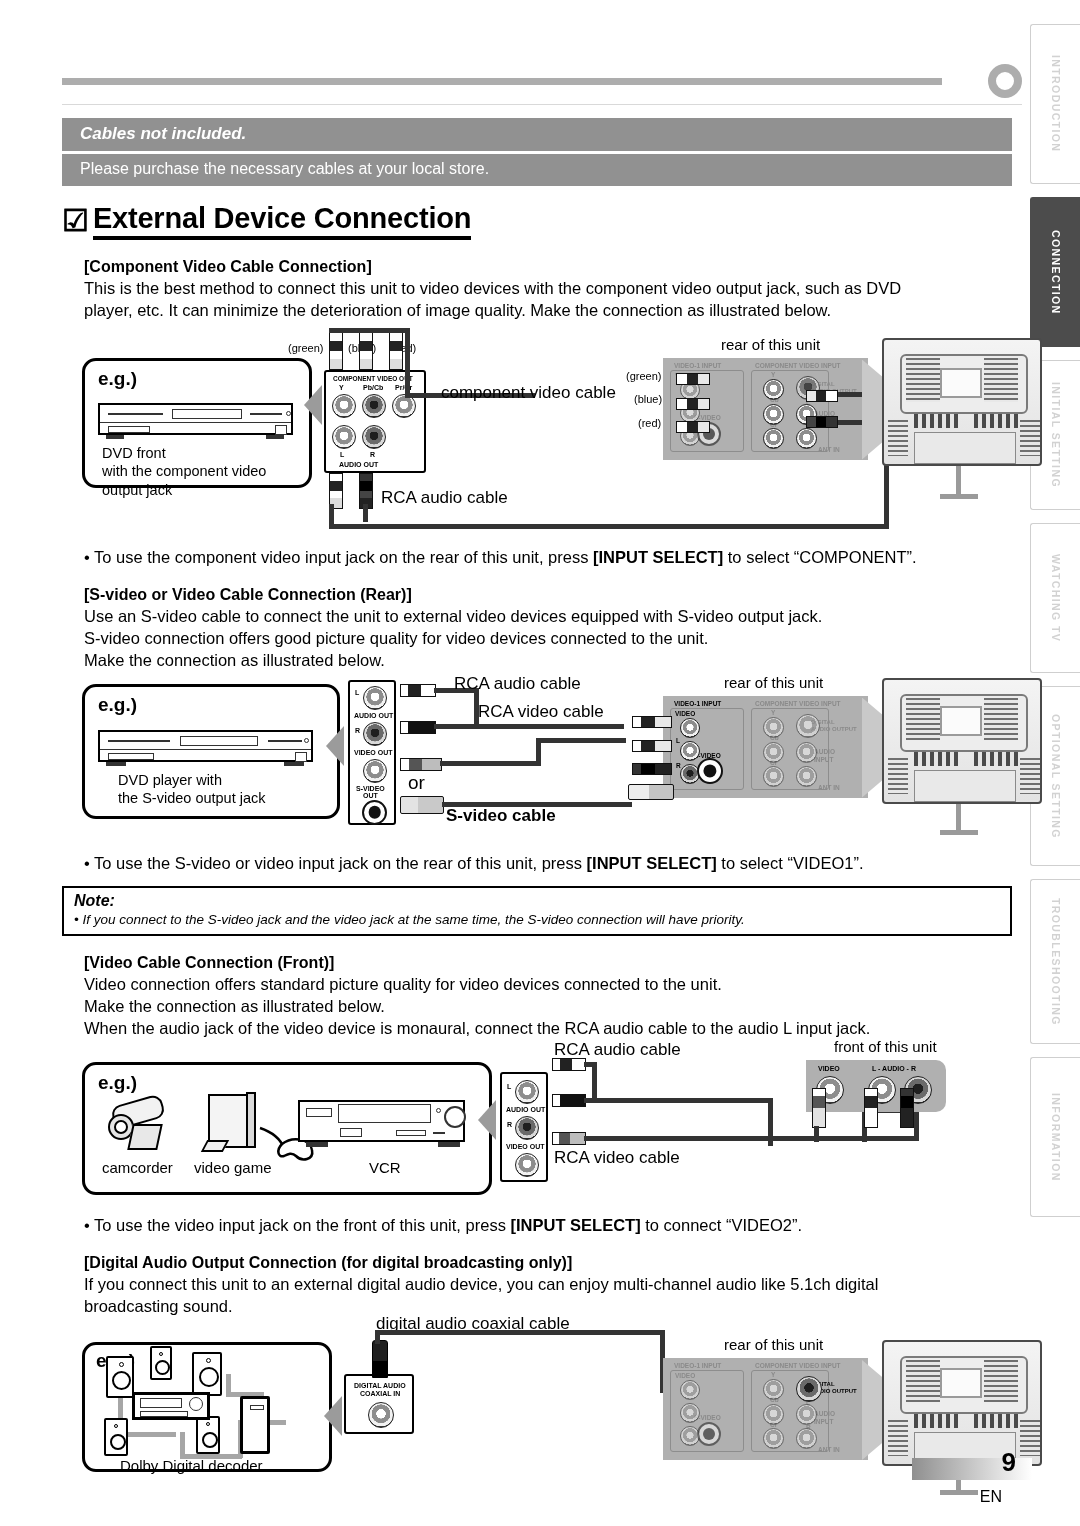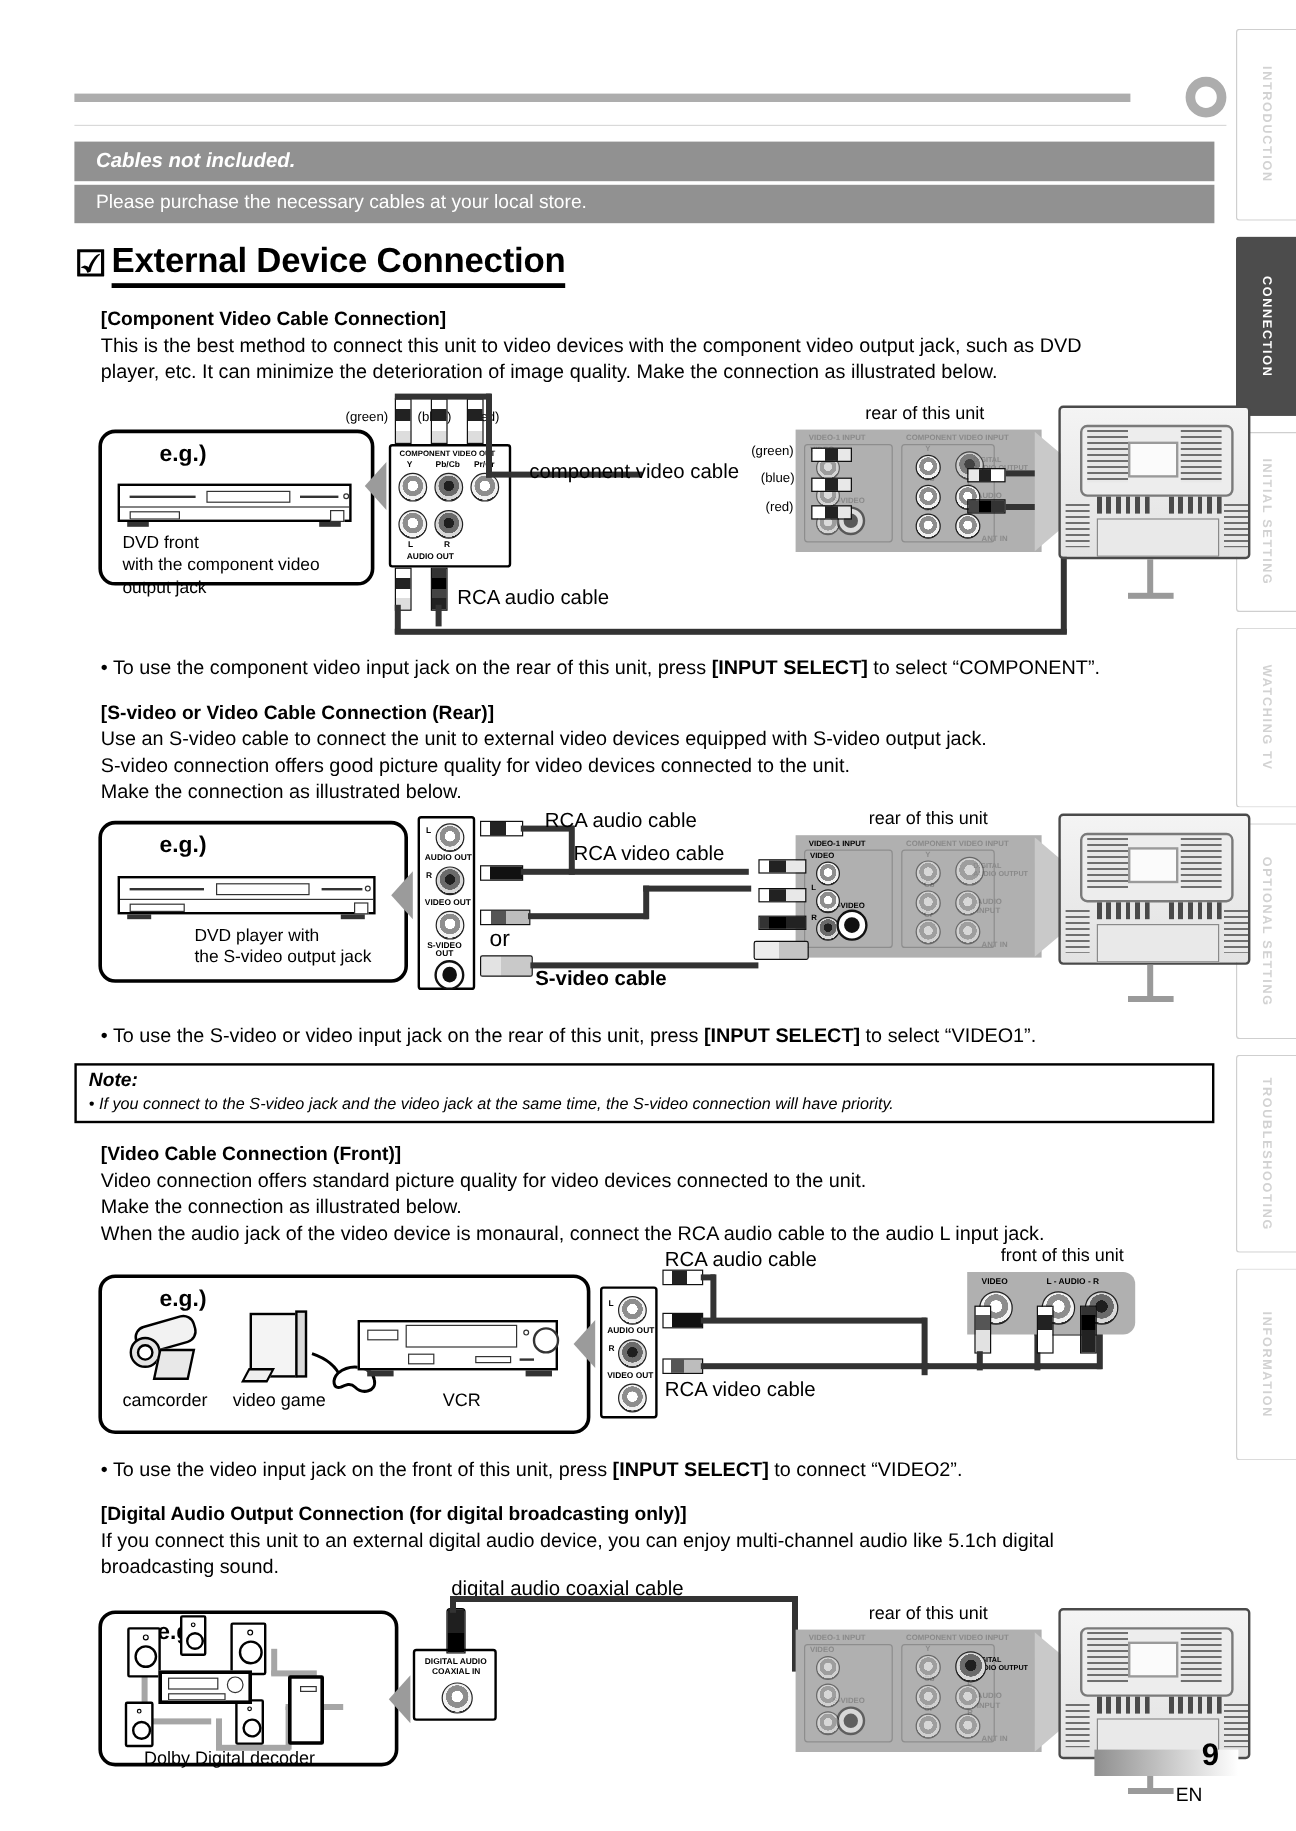--- a/index.html
+++ b/index.html
@@ -70,21 +70,21 @@
   .note-box { border:2px solid #000; margin:12px 0 0 0; padding:4px 10px 7px; }
   .note-title { font-size:16px; font-weight:bold; font-style:italic; }
   .note-body { font-size:13.5px; font-style:italic; margin-top:2px; }
 
   
   .diagram { position:relative; margin-left:14px; }
   .eg-box {
     position:absolute; border:3px solid #000; border-radius:14px;
     background:#fff;
   }
-  .eg-label { position:absolute; font-size:19px; font-weight:bold;margin-left:35px; }
+  .eg-label { position:absolute; font-size:19px; font-weight:bold; }
   .dev-caption { position:absolute; font-size:14.5px; line-height:1.28; }
   .cable-label { position:absolute; font-size:17px; white-space:nowrap; }
   .tiny { position:absolute; font-size:7px; font-weight:bold; white-space:nowrap;
           font-family:"Liberation Sans", sans-serif; }
   .tinyc { position:absolute; font-size:11px; white-space:nowrap; }
   .unit-cap { position:absolute; font-size:15px; white-space:nowrap; }
 
   
   .jack-panel { position:absolute; border:2px solid #000; background:#fff; }
   .jack {
@@ -319,21 +319,21 @@
       <div class="dash" style="left:8px; top:8px; width:62px;"></div>
       <div class="slot" style="left:80px; top:4px; width:78px; height:10px;"></div>
       <div class="dash" style="left:168px; top:8px; width:34px;"></div>
       <div style="position:absolute; left:204px; top:6px; width:5px; height:5px; border:1px solid #333; border-radius:50%;"></div>
       <div style="position:absolute; left:0; top:17px; width:100%; height:1.5px; background:#333;"></div>
       <div class="slot" style="left:8px; top:21px; width:46px; height:7px;"></div>
       <div class="slot" style="left:195px; top:20px; width:12px; height:10px;"></div>
     </div>
     <div style="position:absolute; left:30px; top:86px; width:20px; height:4px; background:#333;"></div>
     <div style="position:absolute; left:208px; top:86px; width:20px; height:4px; background:#333;"></div>
-    <div class="dev-caption" style="left:42px; top:95px;margin-left:44px;">
+    <div class="dev-caption" style="left:42px; top:95px;">
       <div>DVD player with</div>
       <div>the S-video output jack</div>
     </div>
     <div class="arrow-grey" style="left:250px; top:50px;"></div>
 
     <div class="jack-panel" style="left:272px; top:4px; width:48px; height:145px; border-radius:3px;">
       <div class="tiny" style="left:5px; top:7px;">L</div>
       <div class="jack" style="left:13px; top:4px; width:24px; height:24px;"></div>
       <div class="tiny" style="left:4px; top:30px;">AUDIO OUT</div>
       <div class="tiny" style="left:5px; top:45px;">R</div>

